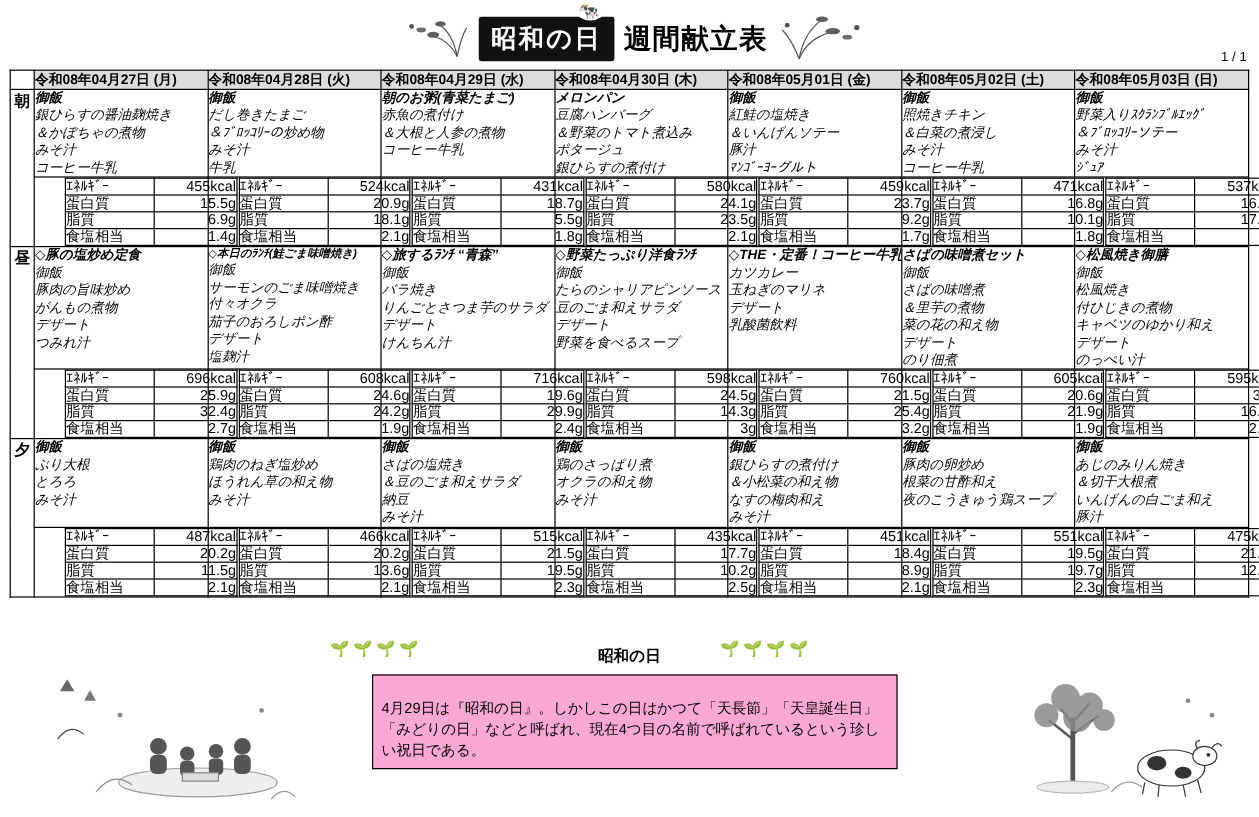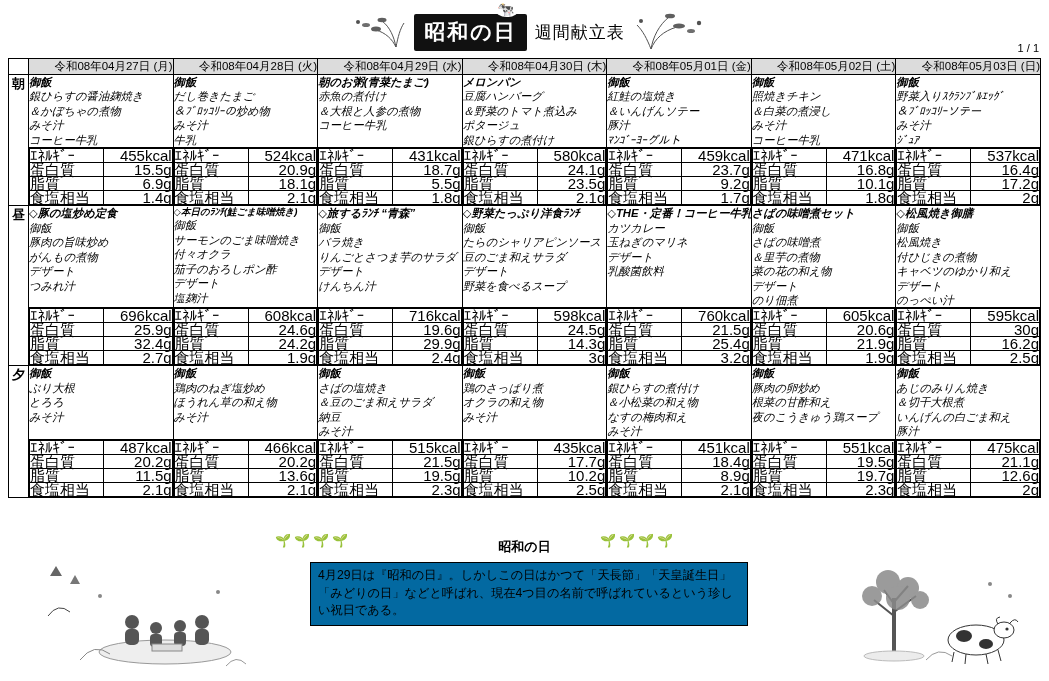--- a/index.html
+++ b/index.html
@@ -53,22 +53,22 @@
     right: 8px;
     top: -13px;
     font-size: 14px;
     color: #111;
     background: #fff;
     border-radius: 50%;
     line-height: 1;
     padding: 1px 2px;
   }
   .title-main {
-    font-size: 17px;
-    font-weight: normal;
+    font-size: 23px;
+    font-weight: bold;
     letter-spacing: 1px;
   }
   .deco {
     font-size: 17px;
     color: #333;
     line-height: 1;
     opacity: .85;
   }
 
   
@@ -84,23 +84,23 @@
   table.menu td, table.menu th {
     border: 1px solid #000;
     vertical-align: top;
     padding: 0;
   }
   .col-label { width: 20px; }
   .col-day   { width: 144px; }
 
   .daterow td {
     background: #dcdcdc;
-    text-align: right;
+    text-align: left;
     font-size: 11.5px;
-    font-weight: normal;
+    font-weight: bold;
     padding: 1px 2px;
     height: 14px;
     white-space: nowrap;
   }
   .daterow td.col-label { background: #fff; border-right: 1px solid #000; }
 
   .rowlabel {
     text-align: center;
     font-size: 13px;
     font-weight: bold;
@@ -116,21 +116,22 @@
     font-style: italic;
   }
   .dishcell div { white-space: nowrap; overflow: hidden; }
   .dish-head { font-weight: bold; }
 
   
   .nutri {
     width: 100%;
     border-collapse: collapse;
     table-layout: fixed;
-    font-size: 15px;
+    font-size: 12px;
+    margin-left: 25px;
   }
   .nutri td {
     border: 1px solid #000;
     padding: 0 2px;
     height: 13px;
     line-height: 13px;
     white-space: nowrap;
   }
   .nutri td.n-name { width: 52%; text-align: left; }
   .nutri td.n-val  { width: 48%; text-align: right; }
@@ -160,22 +161,22 @@
   }
   .beans-left { left: 275px; }
   .beans-right { left: 600px; }
 
   .note-box {
     position: absolute;
     left: 310px;
     top: 562px;
     width: 423px;
     border: 1px solid #000;
-    background: #0369a1;
-    padding: 4px 6px 5px 7px;
+    background: #f9a8d4;
+    padding: 19px 6px 5px 7px;
     font-size: 12.2px;
     line-height: 1.45;
   }
   .note-box .note-star {
     display: block;
     margin-top: 3px;
   }
 
   
   .illus { position: absolute; }

